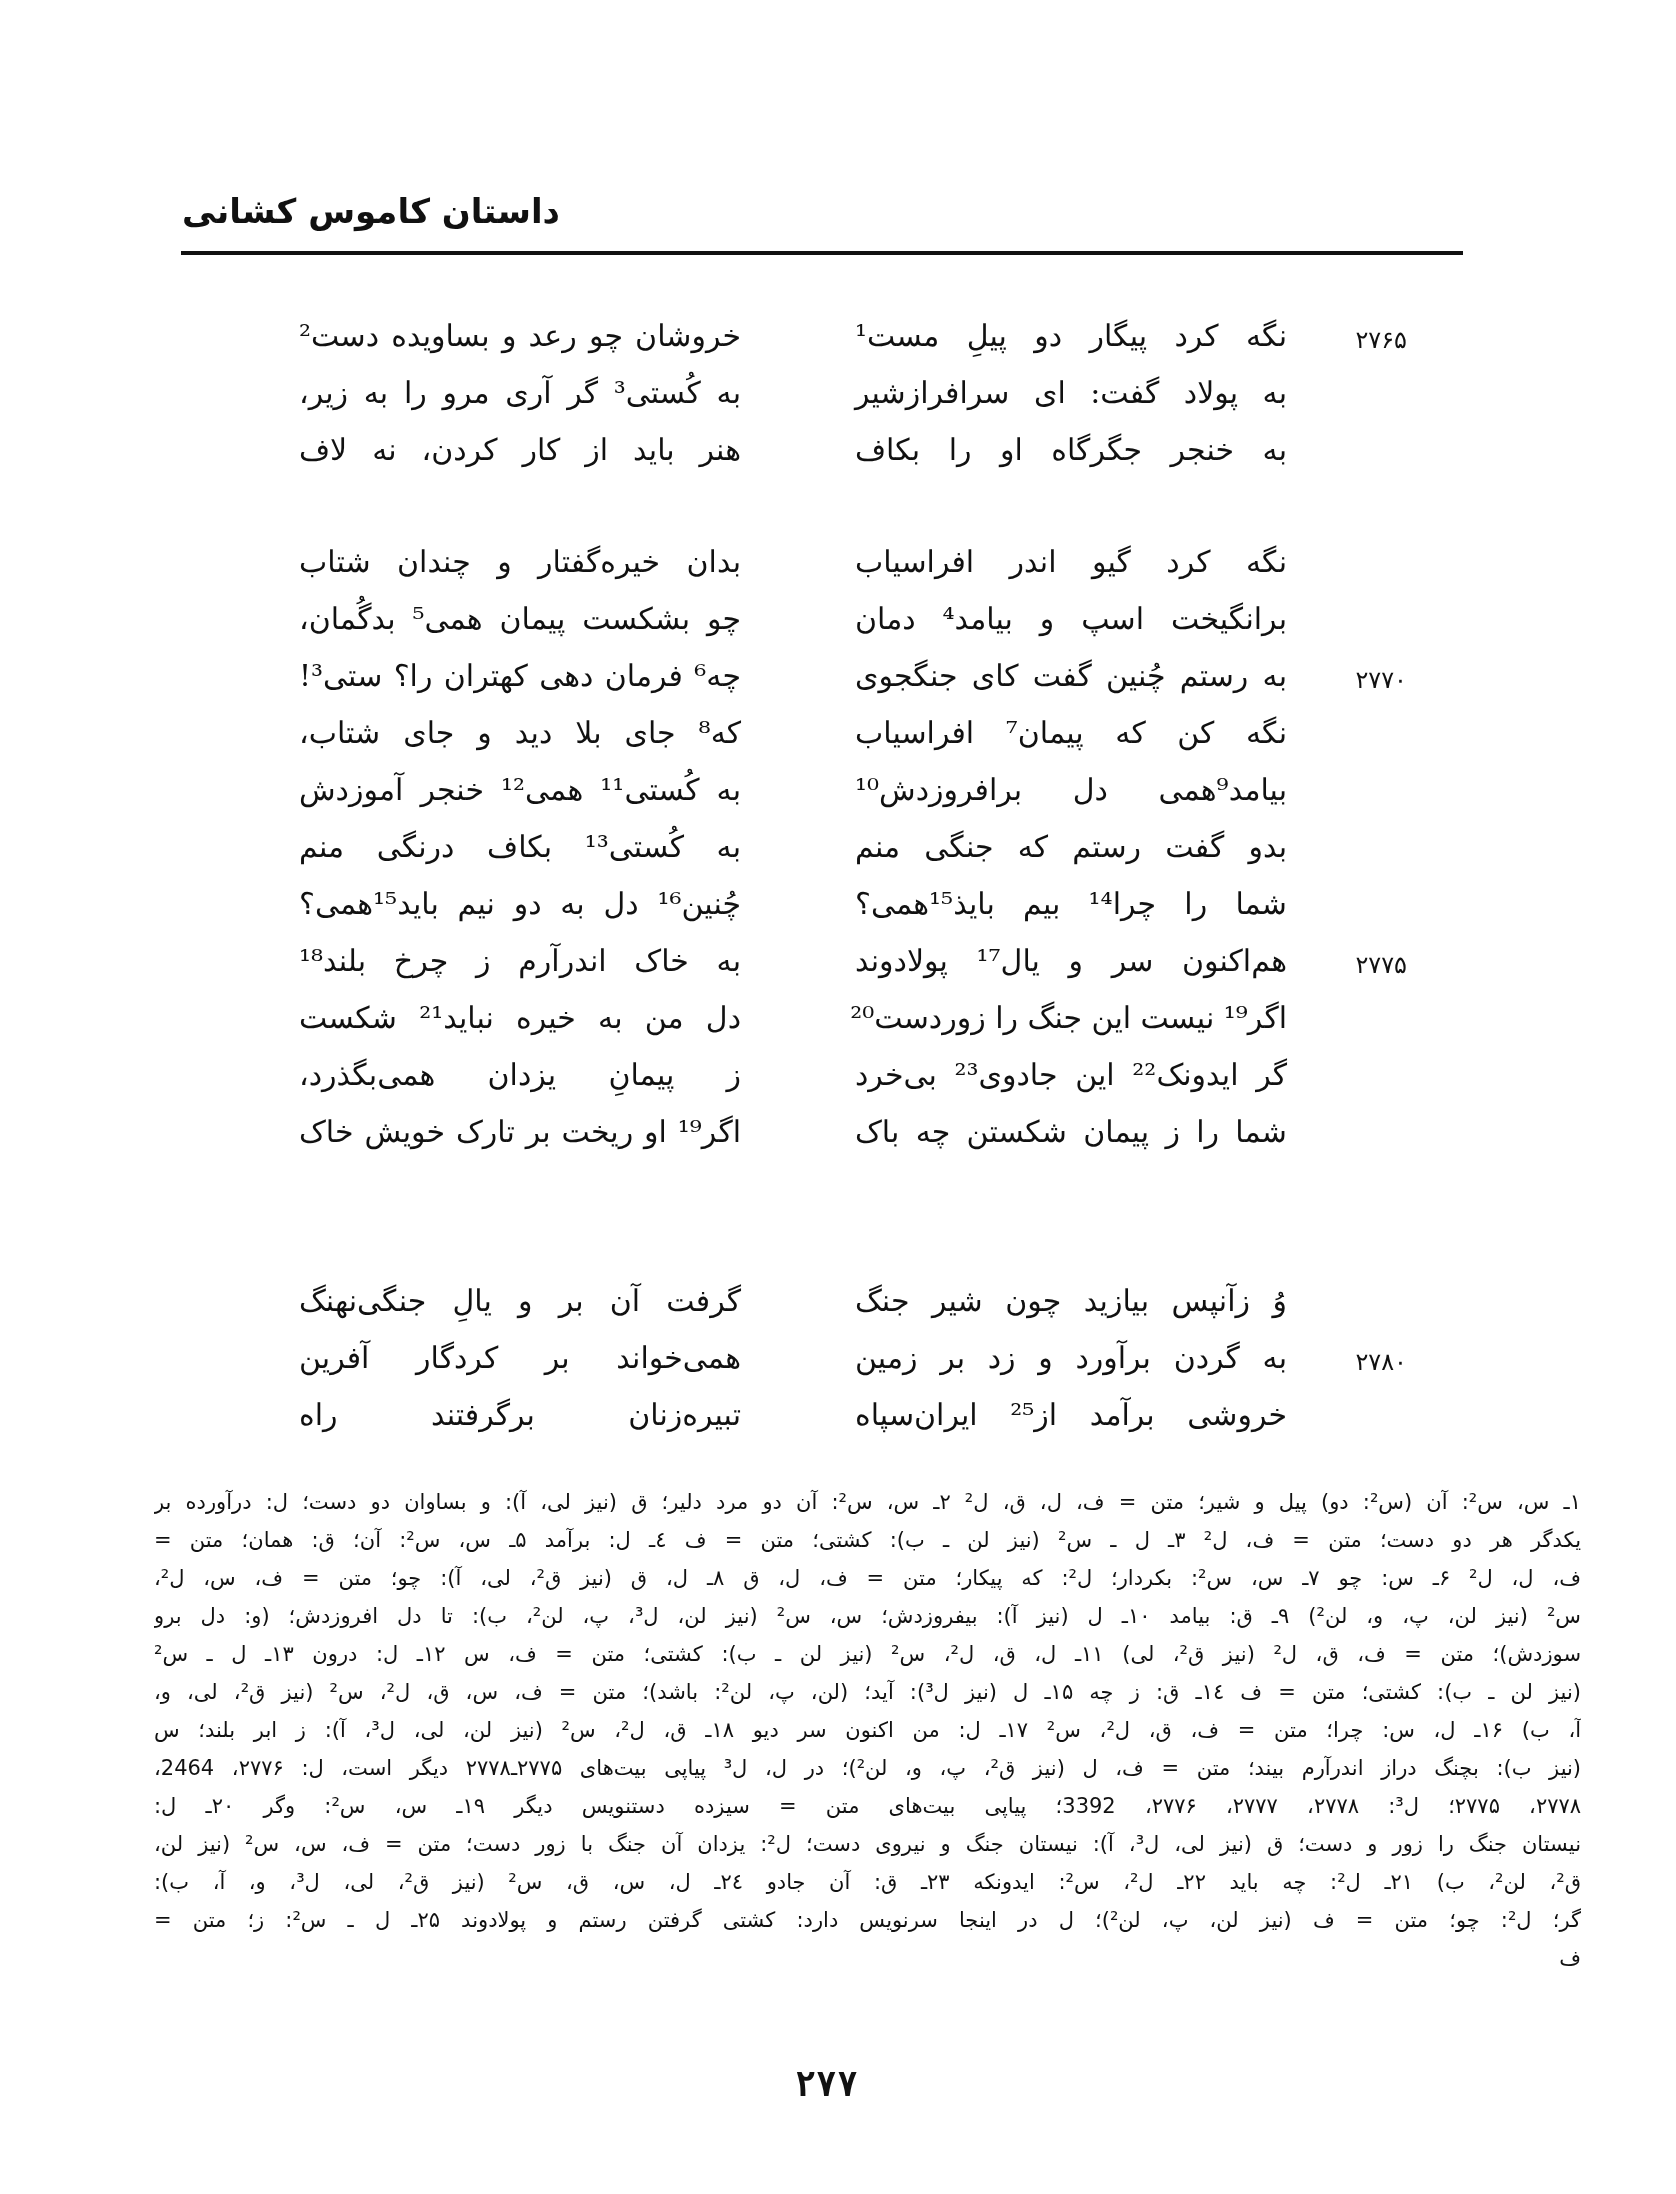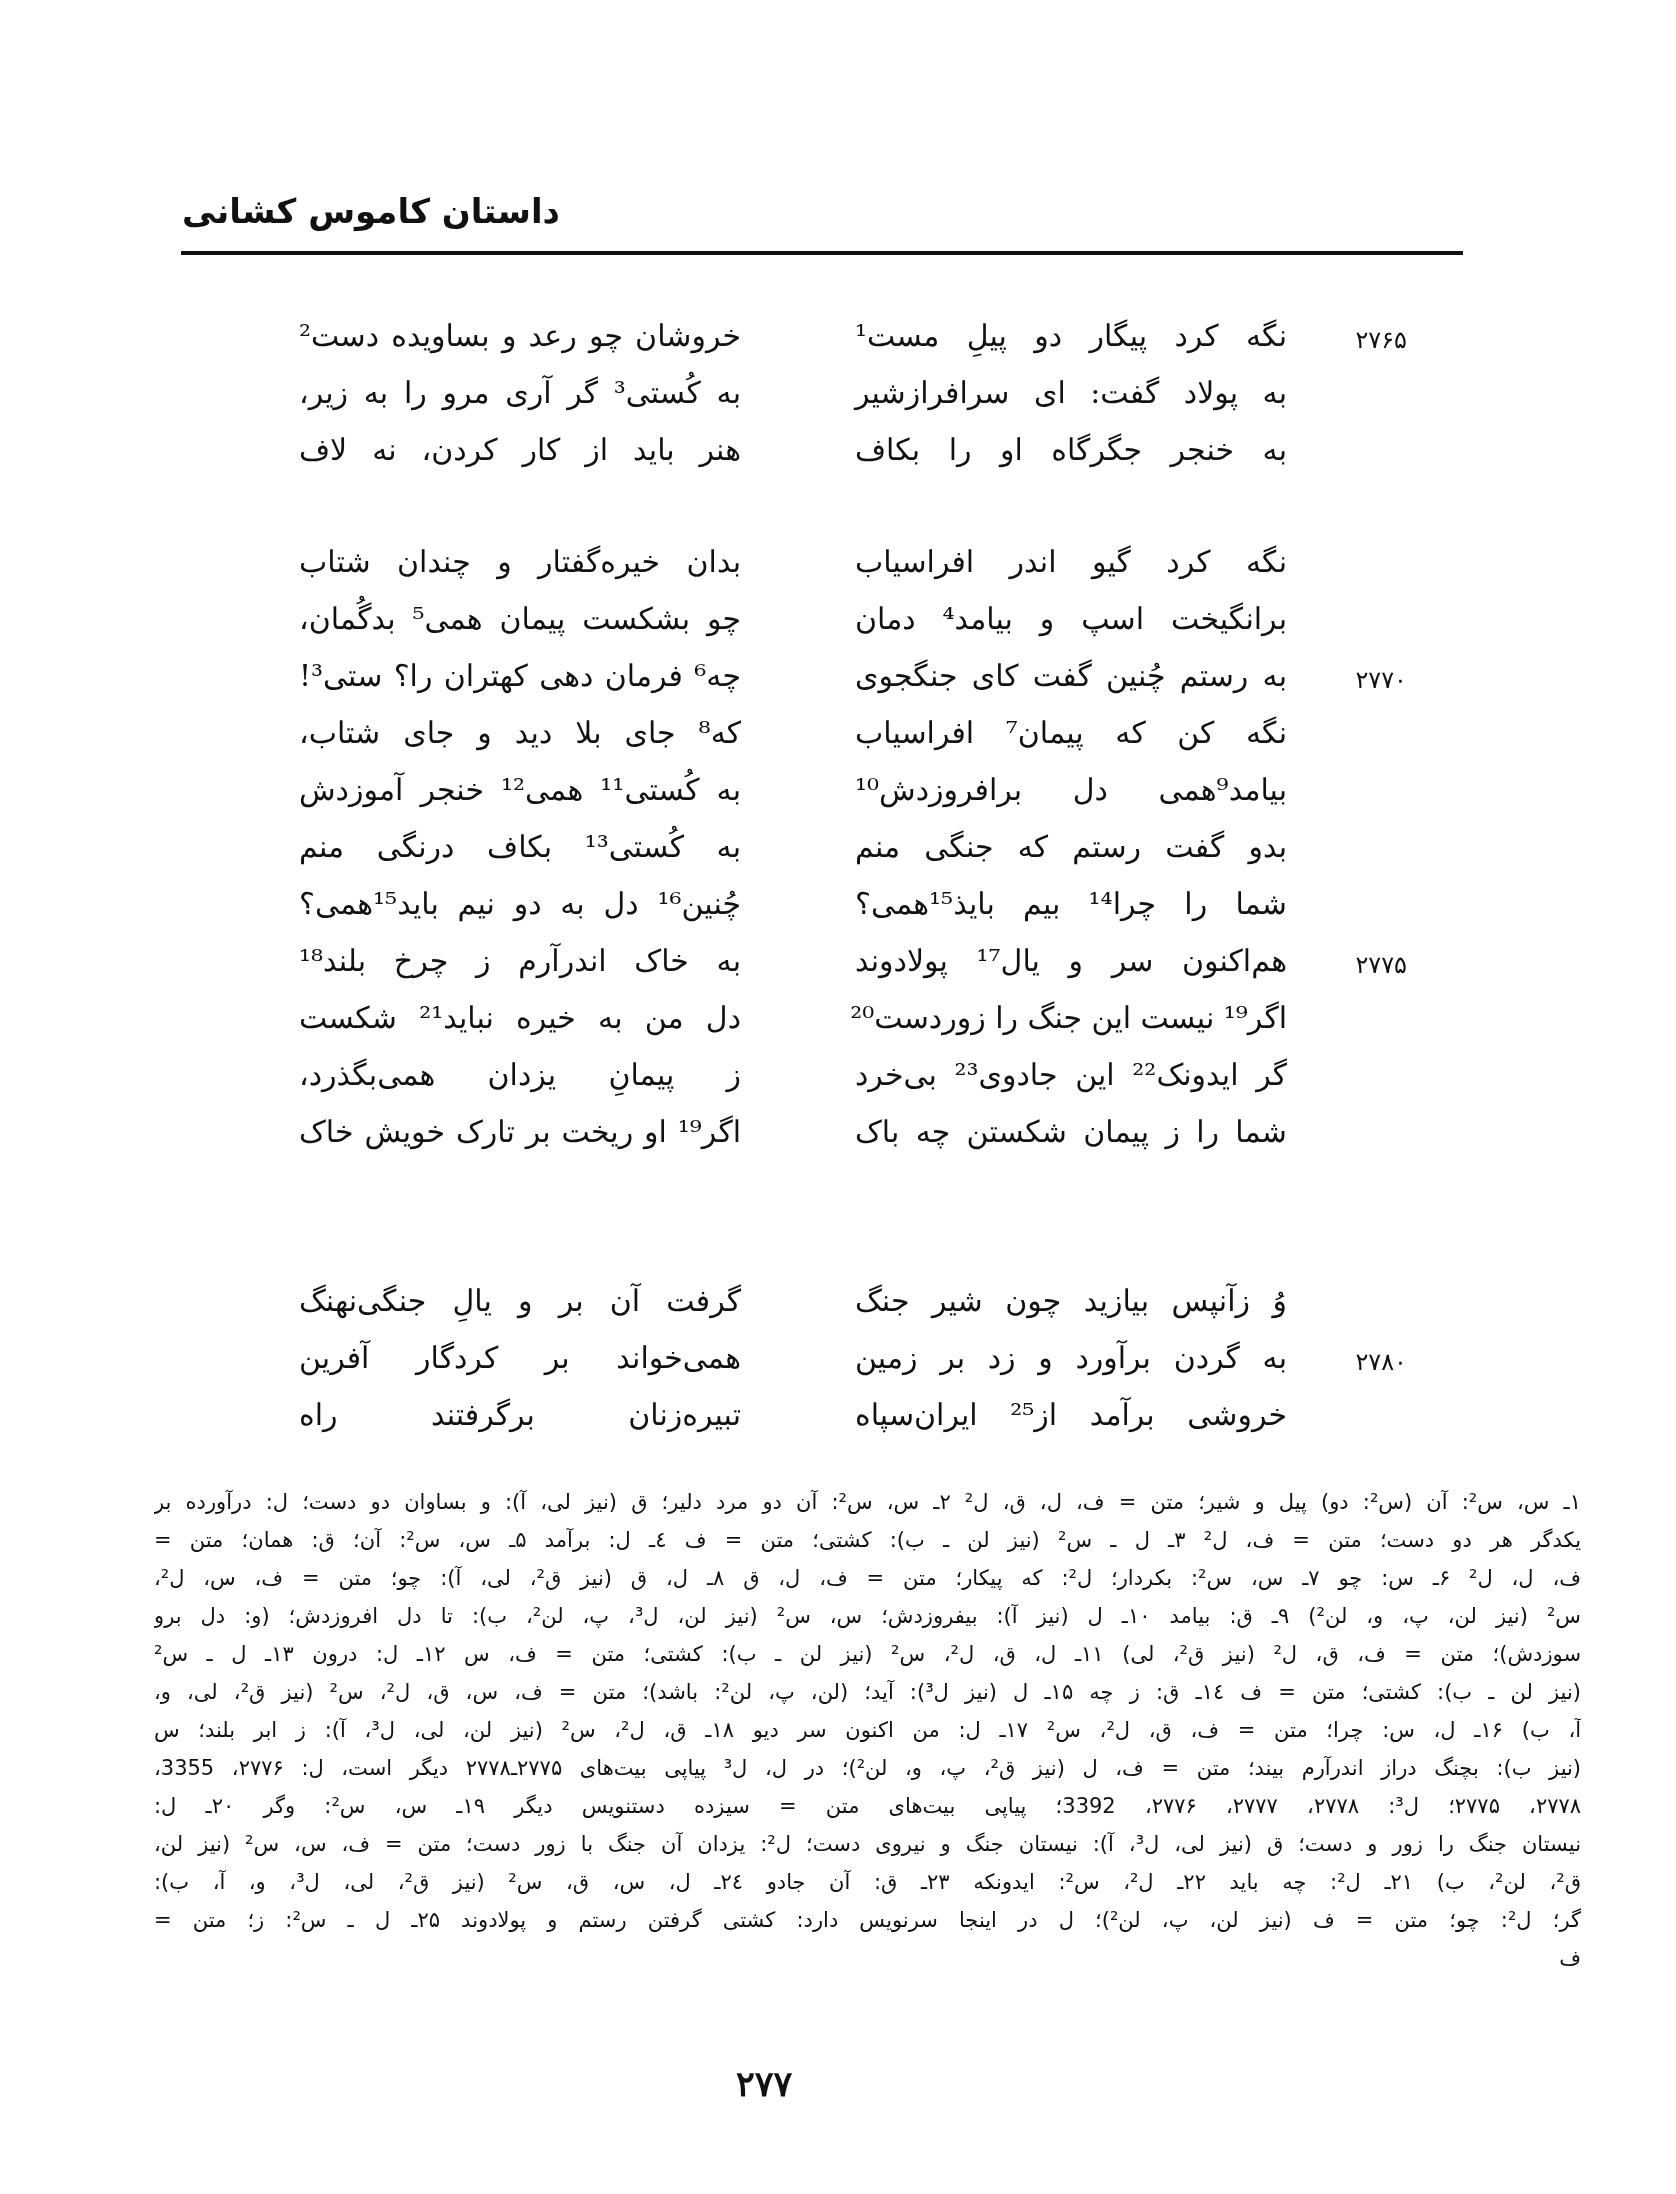--- a/index.html
+++ b/index.html
@@ -13,22 +13,22 @@
   .verse-row { position:relative; height:57px; direction:rtl; }
   .hem { position:absolute; top:0; font-size:30px; line-height:57px; white-space:nowrap; direction:rtl; }
   .hem-right { right:390px; width:432px; text-align:justify; text-align-last:justify; }
   .hem-left { right:936px; width:442px; text-align:justify; text-align-last:justify;margin-left:14px; }
   .vnum { position:absolute; right:270px; top:5.4px; font-size:24px; line-height:57px; direction:rtl; }
   .footnotes { position:absolute; left:154px; top:1483px; width:1427px; direction:rtl;
                font-family:"DejaVu Sans", sans-serif; font-size:21px; line-height:38px;
                text-align:justify; }
   .fn-line { white-space:nowrap; text-align:justify; text-align-last:justify; height:38px; overflow:hidden; }
   .fn-last { text-align-last:right; }
-  .page-number { position:absolute; left:736px; top:2064px; width:122px; text-align:left;
-                 font-size:35px; font-weight:bold; font-family:Liberation Serif, serif; }
+  .page-number { position:absolute; left:736px; top:2064px; width:122px; text-align:right;
+                 font-size:35px; font-weight:bold; font-family:Liberation Mono, monospace; }
 </style>
 </head>
 <body>
 
 <div class="header-title">داستان کاموس کشانی</div>
 <div class="header-rule"></div>
 
 <div class="verses">
   <div class="stanza">
     <div class="verse-row">
@@ -131,21 +131,21 @@
 </div>
 
 <div class="footnotes">
   <div class="fn-line">۱ـ س، س²: آن (س²: دو) پیل و شیر؛ متن = ف، ل، ق، ل²     ۲ـ س، س²: آن دو مرد دلیر؛ ق (نیز لی، آ): و بساوان دو دست؛ ل: درآورده بر</div>
   <div class="fn-line">یکدگر هر دو دست؛ متن = ف، ل²     ۳ـ ل ـ س² (نیز لن ـ ب): کشتی؛ متن = ف     ٤ـ ل: برآمد     ۵ـ س، س²: آن؛ ق: همان؛ متن =</div>
   <div class="fn-line">ف، ل، ل²     ۶ـ س: چو     ۷ـ س، س²: بکردار؛ ل²: که پیکار؛ متن = ف، ل، ق     ۸ـ ل، ق (نیز ق²، لی، آ): چو؛ متن = ف، س، ل²،</div>
   <div class="fn-line">س² (نیز لن، پ، و، لن²)     ۹ـ ق: بیامد     ۱۰ـ ل (نیز آ): بیفروزدش؛ س، س² (نیز لن، ل³، پ، لن²، ب): تا دل افروزدش؛ (و: دل برو</div>
   <div class="fn-line">سوزدش)؛ متن = ف، ق، ل² (نیز ق²، لی)     ۱۱ـ ل، ق، ل²، س² (نیز لن ـ ب): کشتی؛ متن = ف، س     ۱۲ـ ل: درون     ۱۳ـ ل ـ س²</div>
   <div class="fn-line">(نیز لن ـ ب): کشتی؛ متن = ف     ۱٤ـ ق: ز چه     ۱۵ـ ل (نیز ل³): آید؛ (لن، پ، لن²: باشد)؛ متن = ف، س، ق، ل²، س² (نیز ق²، لی، و،</div>
   <div class="fn-line">آ، ب)     ۱۶ـ ل، س: چرا؛ متن = ف، ق، ل²، س²     ۱۷ـ ل: من اکنون سر دیو     ۱۸ـ ق، ل²، س² (نیز لن، لی، ل³، آ): ز ابر بلند؛ س</div>
-  <div class="fn-line">(نیز ب): بچنگ دراز اندرآرم بیند؛ متن = ف، ل (نیز ق²، پ، و، لن²)؛ در ل، ل³ پیاپی بیت‌های ۲۷۷۵ـ۲۷۷۸ دیگر است، ل: ۲۷۷۶، 3355،</div>
+  <div class="fn-line">(نیز ب): بچنگ دراز اندرآرم بیند؛ متن = ف، ل (نیز ق²، پ، و، لن²)؛ در ل، ل³ پیاپی بیت‌های ۲۷۷۵ـ۲۷۷۸ دیگر است، ل: ۲۷۷۶، 2464،</div>
   <div class="fn-line">۲۷۷۸، ۲۷۷۵؛ ل³: ۲۷۷۸، ۲۷۷۷، ۲۷۷۶، 3392؛ پیاپی بیت‌های متن = سیزده دستنویس دیگر     ۱۹ـ س، س²: وگر     ۲۰ـ ل:</div>
   <div class="fn-line">نیستان جنگ را زور و دست؛ ق (نیز لی، ل³، آ): نیستان جنگ و نیروی دست؛ ل²: یزدان آن جنگ با زور دست؛ متن = ف، س، س² (نیز لن،</div>
   <div class="fn-line">ق²، لن²، ب)     ۲۱ـ ل²: چه باید     ۲۲ـ ل²، س²: ایدونکه     ۲۳ـ ق: آن جادو     ۲٤ـ ل، س، ق، س² (نیز ق²، لی، ل³، و، آ، ب):</div>
   <div class="fn-line">گر؛ ل²: چو؛ متن = ف (نیز لن، پ، لن²)؛ ل در اینجا سرنویس دارد: کشتی گرفتن رستم و پولادوند     ۲۵ـ ل ـ س²: ز؛ متن =</div>
   <div class="fn-line fn-last">ف</div>
 </div>
 
 <div class="page-number">۲۷۷</div>
 
 

